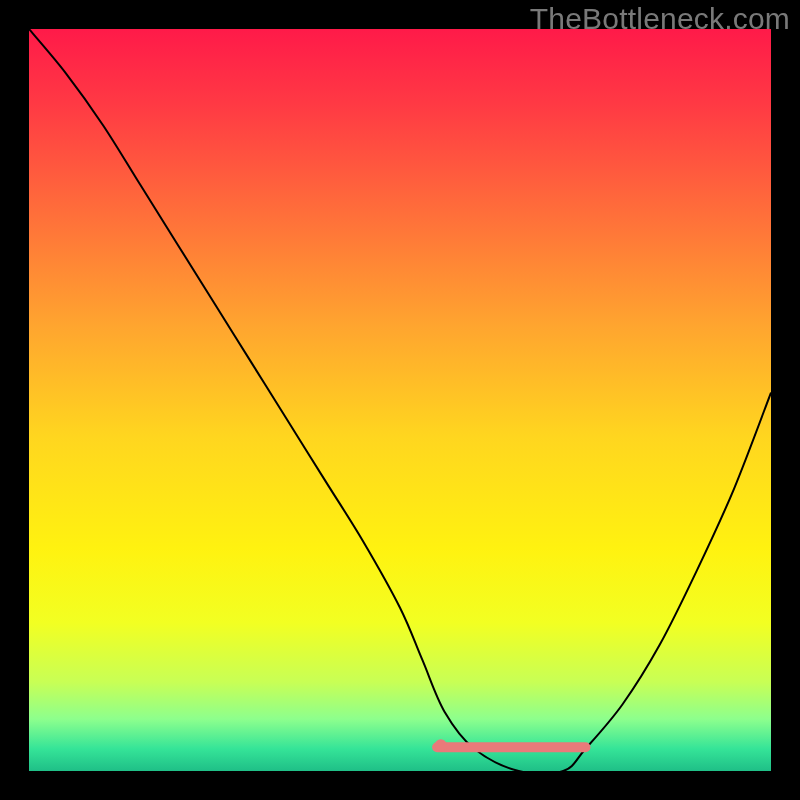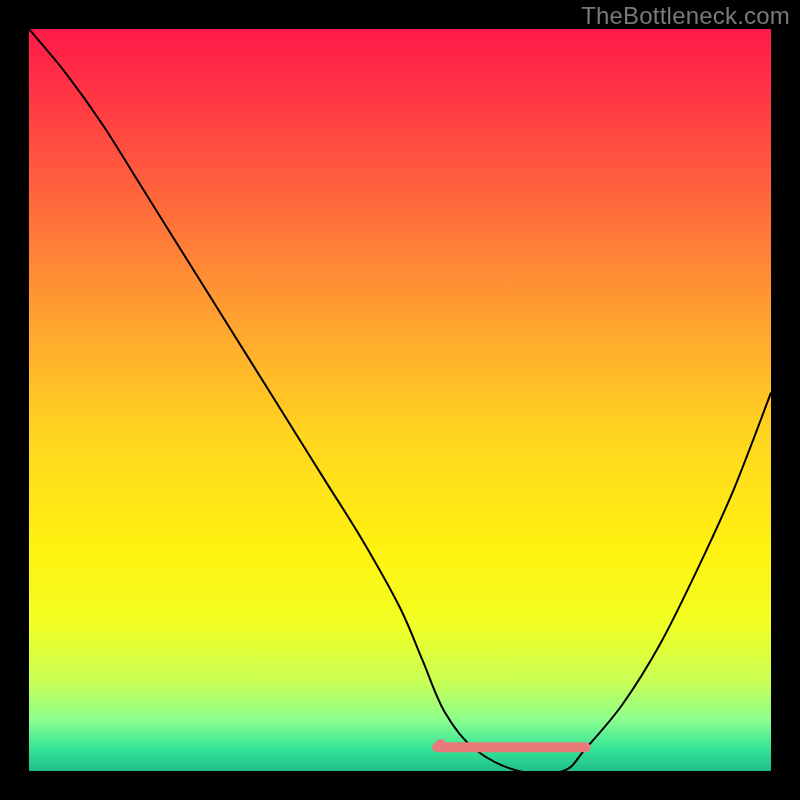--- a/index.html
+++ b/index.html
@@ -8,21 +8,21 @@
     position: relative;
     width: 800px;
     height: 800px;
     background: #000;
   }
   .watermark {
     position: absolute;
     top: 2px;
     right: 10px;
     font-family: Arial, Helvetica, sans-serif;
-    font-size: 24px;
+    font-size: 30px;
     color: #797979;
     font-weight: 400;
     letter-spacing: 0.2px;
   }
   .plot {
     position: absolute;
     left: 29px;
     top: 29px;
     width: 742px;
     height: 742px;

